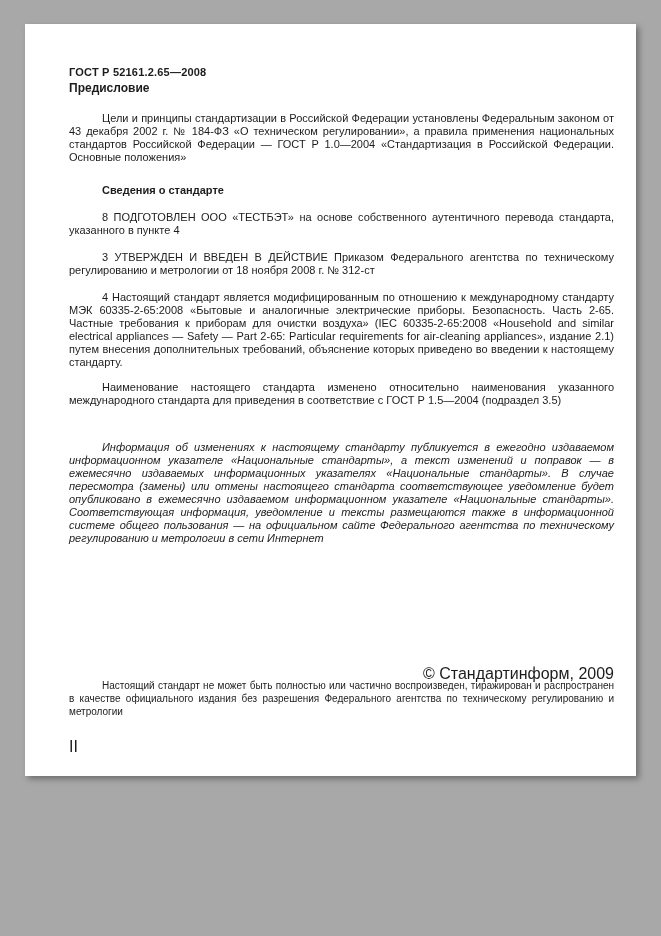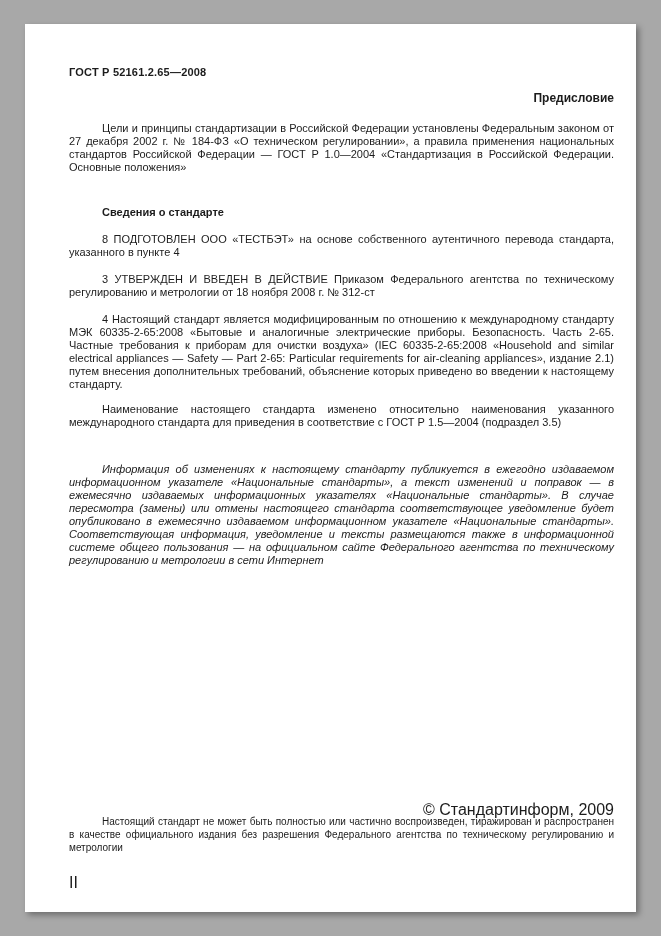--- a/index.html
+++ b/index.html
@@ -12,51 +12,51 @@
     background: #a8a8a8;
     font-family: "Liberation Sans", sans-serif;
     position: relative;
     overflow: hidden;
   }
   .sheet {
     position: absolute;
     left: 25px;
     top: 24px;
     width: 611px;
-    height: 888px;
+    height: 752px;
     background: #ffffff;
     box-shadow: 3px 3px 6px rgba(0,0,0,0.35);
     box-sizing: border-box;
     padding: 42px 22px 16px 44px;
     color: #1c1c1c;
   }
   .doc-header {
     font-size: 11px;
     font-weight: bold;
     letter-spacing: 0.2px;
   }
   .doc-title {
     font-size: 12px;
     font-weight: bold;
-    text-align: right;
-    margin-top: 13px;
+    text-align: left;
+    margin-top: 3px;
   }
   p.body-p {
     font-size: 11px;
     line-height: 13px;
     text-align: justify;
     text-indent: 33px;
     margin: 0;
   }
   p.intro {
     margin-top: 17px;
   }
   p.info-heading {
     font-weight: bold;
-    margin-top: 32px;
+    margin-top: 20px;
     text-align: left;
   }
   p.std-item {
     margin-top: 14px;
   }
   p.cont-item {
     margin-top: 12px;
   }
   p.notice {
     font-style: italic;
@@ -88,21 +88,21 @@
 </style>
 </head>
 <body>
 
 <div class="sheet">
 
   <div class="doc-header">ГОСТ Р 52161.2.65—2008</div>
 
   <div class="doc-title">Предисловие</div>
 
-  <p class="body-p intro">Цели и принципы стандартизации в Российской Федерации установлены Федеральным законом от 27 декабря 2002 г. № 184-ФЗ «О техническом регулировании», а правила применения национальных стандартов Российской Федерации — ГОСТ Р 1.0—2004 «Стандартизация в Российской Федерации. Основные положения»</p>
+  <p class="body-p intro">Цели и принципы стандартизации в Российской Федерации установлены Федеральным законом от 43 декабря 2002 г. № 184-ФЗ «О техническом регулировании», а правила применения национальных стандартов Российской Федерации — ГОСТ Р 1.0—2004 «Стандартизация в Российской Федерации. Основные положения»</p>
 
   <p class="body-p info-heading">Сведения о стандарте</p>
 
   <p class="body-p std-item">8  ПОДГОТОВЛЕН ООО «ТЕСТБЭТ» на основе собственного аутентичного перевода стандарта, указанного в пункте 4</p>
 
 
   <p class="body-p std-item">3  УТВЕРЖДЕН И ВВЕДЕН В ДЕЙСТВИЕ Приказом Федерального агентства по техническому регулированию и метрологии от 18 ноября 2008 г. № 312-ст</p>
 
   <p class="body-p std-item">4  Настоящий стандарт является модифицированным по отношению к международному стандарту МЭК 60335-2-65:2008 «Бытовые и аналогичные электрические приборы. Безопасность. Часть 2-65. Частные требования к приборам для очистки воздуха» (IEC 60335-2-65:2008 «Household and similar electrical appliances — Safety — Part 2-65: Particular requirements for air-cleaning appliances», издание 2.1) путем внесения дополнительных требований, объяснение которых приведено во введении к настоящему стандарту.</p>
 

